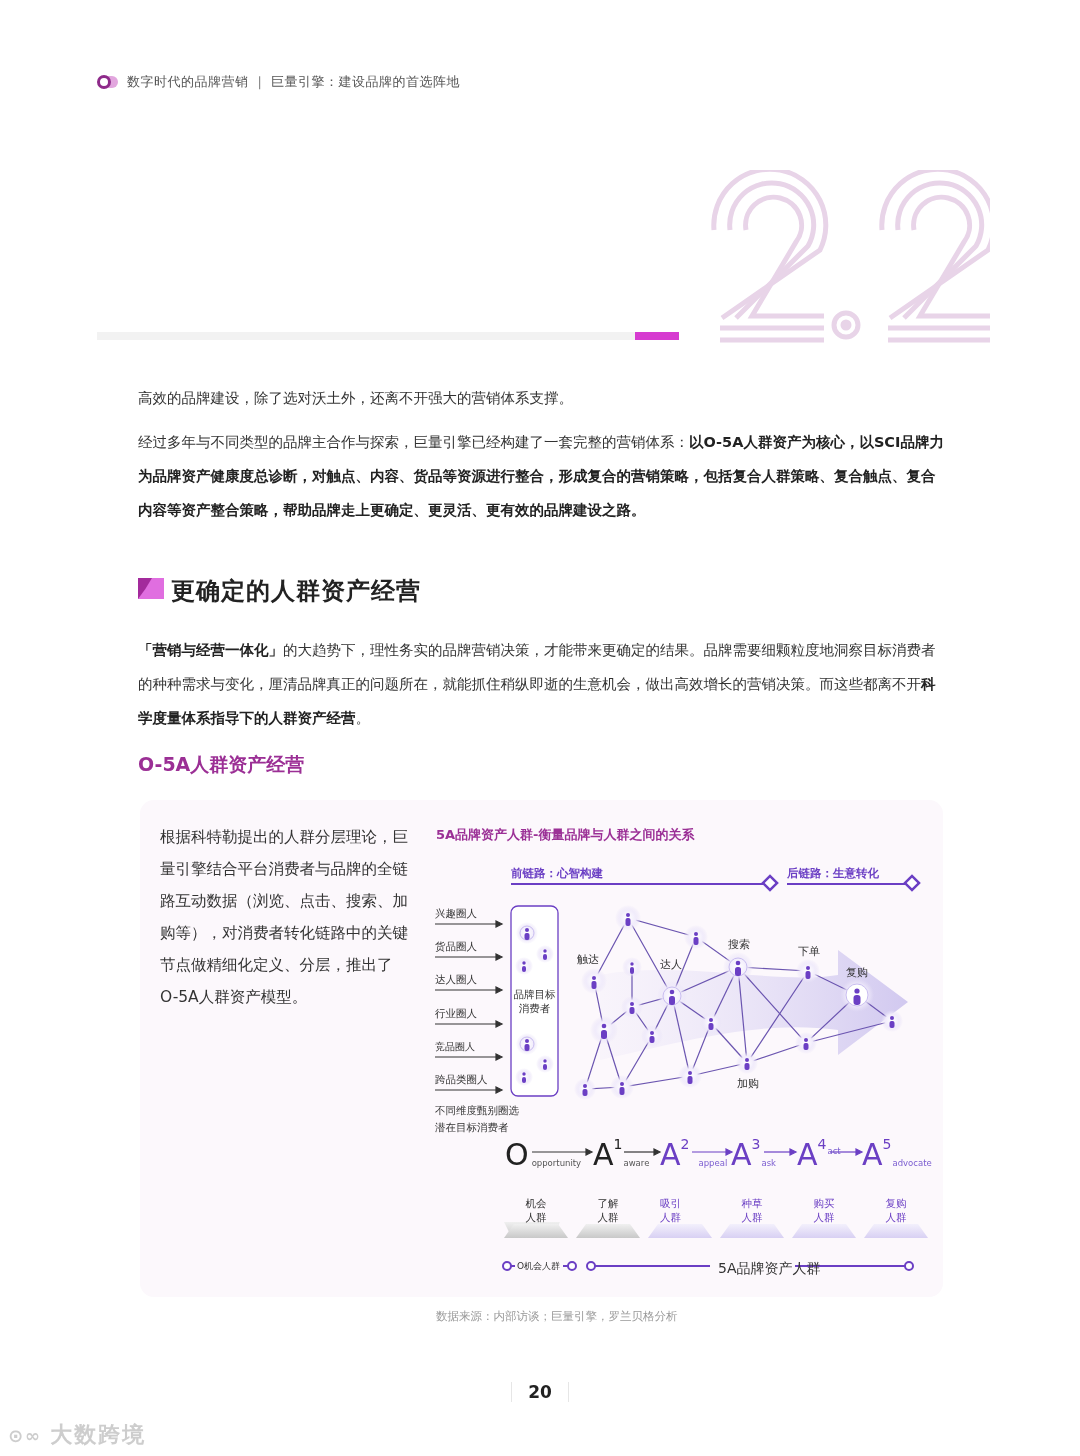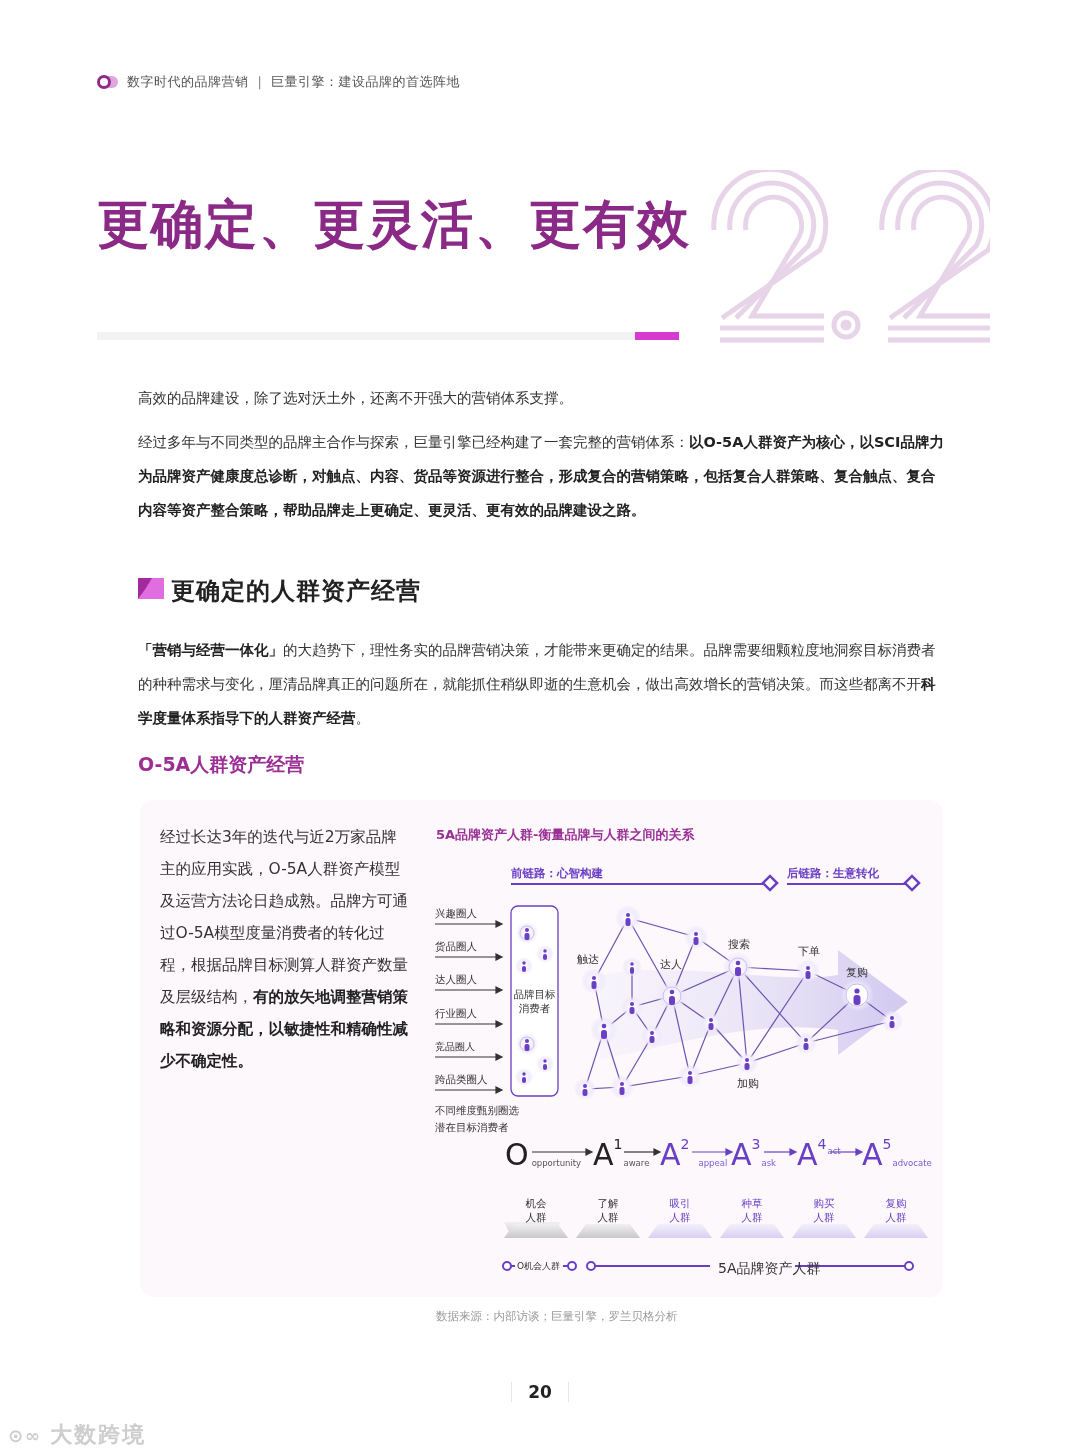--- a/index.html
+++ b/index.html
@@ -46,21 +46,20 @@
 
 <div class="header-bar">
   <div class="header-logo">
       <div class="ring"></div>
       <div class="pill"></div>
     </div>
   <span class="header-text">数字时代的品牌营销 ｜ 巨量引擎：建设品牌的首选阵地</span>
 </div>
 
 <div class="title">
-  <div>更确定、更灵活、更有效</div>
 </div>
 <div class="title-rule"></div>
 <div class="title-rule-accent"></div>
 
 <svg class="big-num" viewBox="0 0 290 175">
   <g fill="none" stroke="#e8d4e8" stroke-width="5">
     <path d="M14 60 A 56 56 0 1 1 120 80 L 22 148"></path>
     <path d="M30 60 A 42 42 0 1 1 108 76 L 36 148"></path>
     <path d="M46 60 A 28 28 0 1 1 96 72 L 52 146 L 124 146"></path>
     <path d="M20 158 L 124 158"></path>
@@ -90,21 +89,21 @@
 </div>
 
 <div class="para" style="top:633px;">
   <b>「营销与经营一体化」</b><span>的大趋势下，理性务实的品牌营销决策，才能带来更确定的结果。品牌需要细颗粒度地洞察目标消费者的种种需求与变化，厘清品牌真正的问题所在，就能抓住稍纵即逝的生意机会，做出高效增长的营销决策。而这些都离不开</span><b>科学度量体系指导下的人群资产经营</b><span>。</span>
 </div>
 
 <div class="subhead">O-5A人群资产经营</div>
 
 <div class="card"></div>
 <div class="card-text">
-  <p><span>经过长达3年的迭代与近2万家品牌主的应用实践，O-5A人群资产模型及运营方法论日趋成熟。品牌方可通过O-5A模型度量消费者的转化过程，根据品牌目标测算人群资产数量及层级结构，</span><b>有的放矢地调整营销策略和资源分配，以敏捷性和精确性减少不确定性。</b></p>
+  <p>根据科特勒提出的人群分层理论，巨量引擎结合平台消费者与品牌的全链路互动数据（浏览、点击、搜索、加购等），对消费者转化链路中的关键节点做精细化定义、分层，推出了O-5A人群资产模型。</p>
 </div>
 
 <div class="diagram-title">5A品牌资产人群-衡量品牌与人群之间的关系</div>
 <div class="chain-label" style="left:511px; top:866px;">前链路：心智构建</div>
 <div class="chain-label" style="left:787px; top:866px;">后链路：生意转化</div>
 
 <svg style="position:absolute; left:0; top:0; width:1080px; height:1456px;" viewBox="0 0 1080 1456">
   <defs>
     <linearGradient id="arrowGrad" x1="0" x2="1" y1="0" y2="0">
       <stop offset="0" stop-color="#e9e4f7" stop-opacity="0.2"></stop>
@@ -382,21 +381,21 @@
 </div>
 
 <div style="position:absolute; left:516px; top:1196px; width:40px; text-align:center; font-size:10.5px; line-height:14px; color:#333;">
     <div>机会</div>
     <div>人群</div>
   </div>
 <div style="position:absolute; left:588px; top:1196px; width:40px; text-align:center; font-size:10.5px; line-height:14px; color:#333;">
     <div>了解</div>
     <div>人群</div>
   </div>
-<div style="position:absolute; left:660px; top:1196px; width:40px; text-align:center; font-size:10.5px; line-height:14px; color:#6b3fc4;">
+<div style="position:absolute; left:660px; top:1196px; width:40px; font-size:10.5px; line-height:14px; color:#6b3fc4;">
     <div>吸引</div>
     <div>人群</div>
   </div>
 <div style="position:absolute; left:732px; top:1196px; width:40px; text-align:center; font-size:10.5px; line-height:14px; color:#6b3fc4;">
     <div>种草</div>
     <div>人群</div>
   </div>
 <div style="position:absolute; left:804px; top:1196px; width:40px; text-align:center; font-size:10.5px; line-height:14px; color:#6b3fc4;">
     <div>购买</div>
     <div>人群</div>

